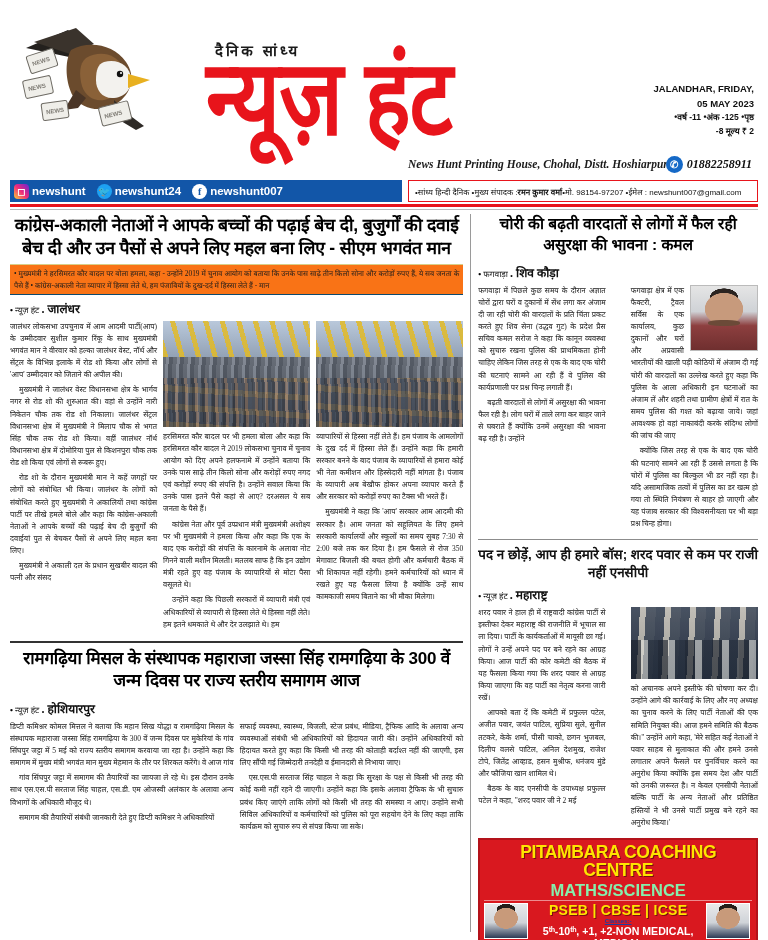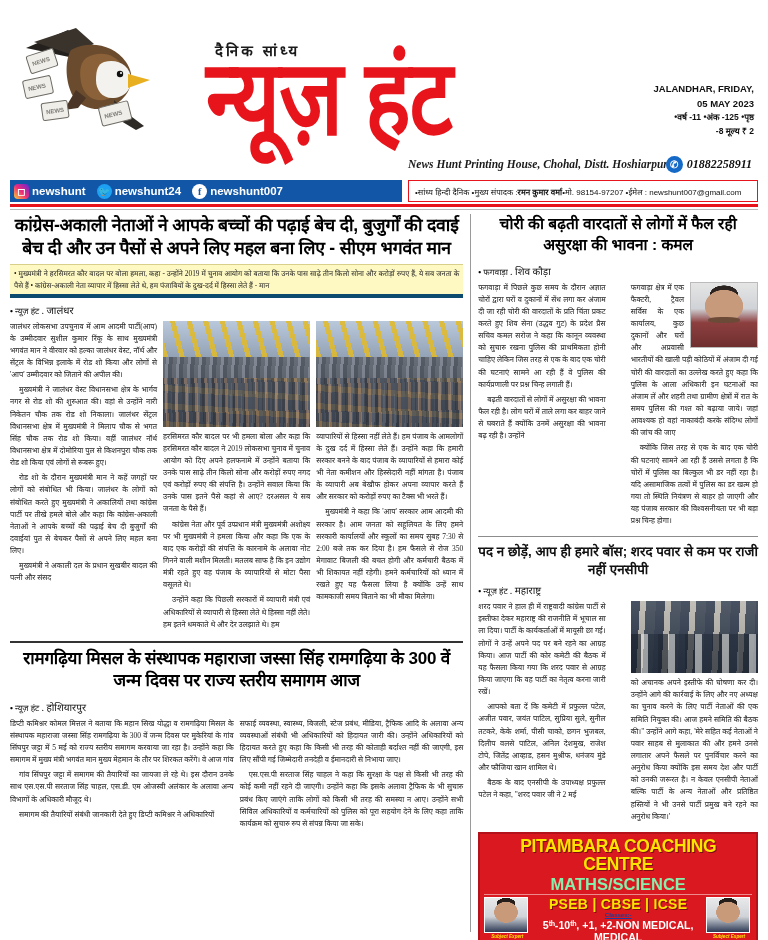--- a/index.html
+++ b/index.html
@@ -165,40 +165,40 @@
   }
   .hl-right {
     font-family: "Liberation Sans", sans-serif;
     font-weight: 700;
     font-size: 15.5px;
     line-height: 1.34;
     text-align: center;
     color: #000;
   }
   .kicker {
-    background: #fef9c3;
+    background: #f97316;
     border-top: 1px solid #d8cf8a;
-    border-bottom: 4px solid #0c4a6e;
+    border-bottom: 1px solid #0c4a6e;
     font-size: 7.3px;
     line-height: 1.52;
     padding: 3px 4px;
     margin-top: 4px;
     text-align: justify;
     font-family: "Liberation Serif", serif;
     color: #1a1a1a;
   }
   .byline {
     font-size: 8.4px;
     font-weight: 700;
     margin: 5px 0 4px 0;
     font-family: "Liberation Serif", serif;
   }
   .byline .bullet { color: #000; }
   .byline .brand { font-weight: 400; }
-  .byline .place { font-weight: 400; font-size: 10px; }
+  .byline .place { font-weight: 700; font-size: 12px; }
 
   .body-text {
     font-size: 7.5px;
     line-height: 1.62;
     text-align: justify;
     font-family: "Liberation Serif", serif;
     color: #1a1a1a;
     hyphens: auto;
   }
   .body-text p { margin: 0 0 3px 0; text-indent: 9px; }

